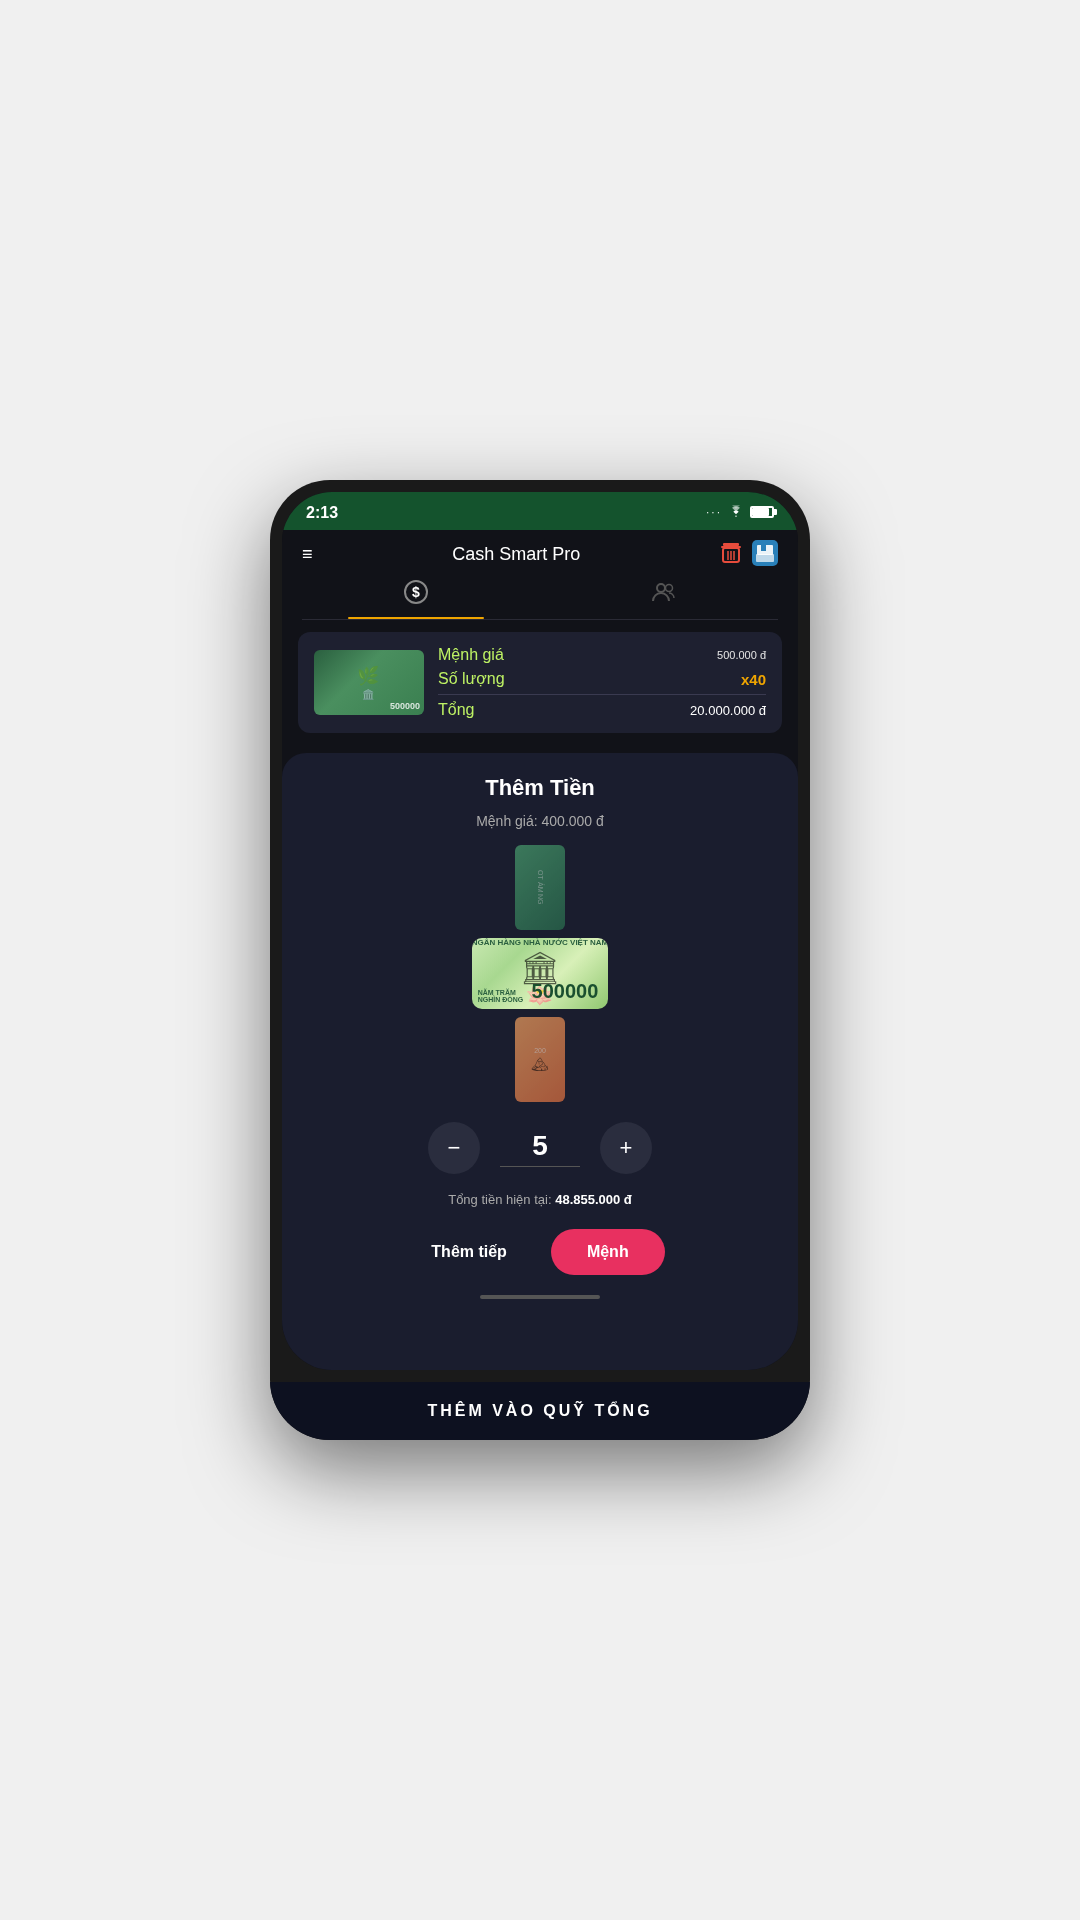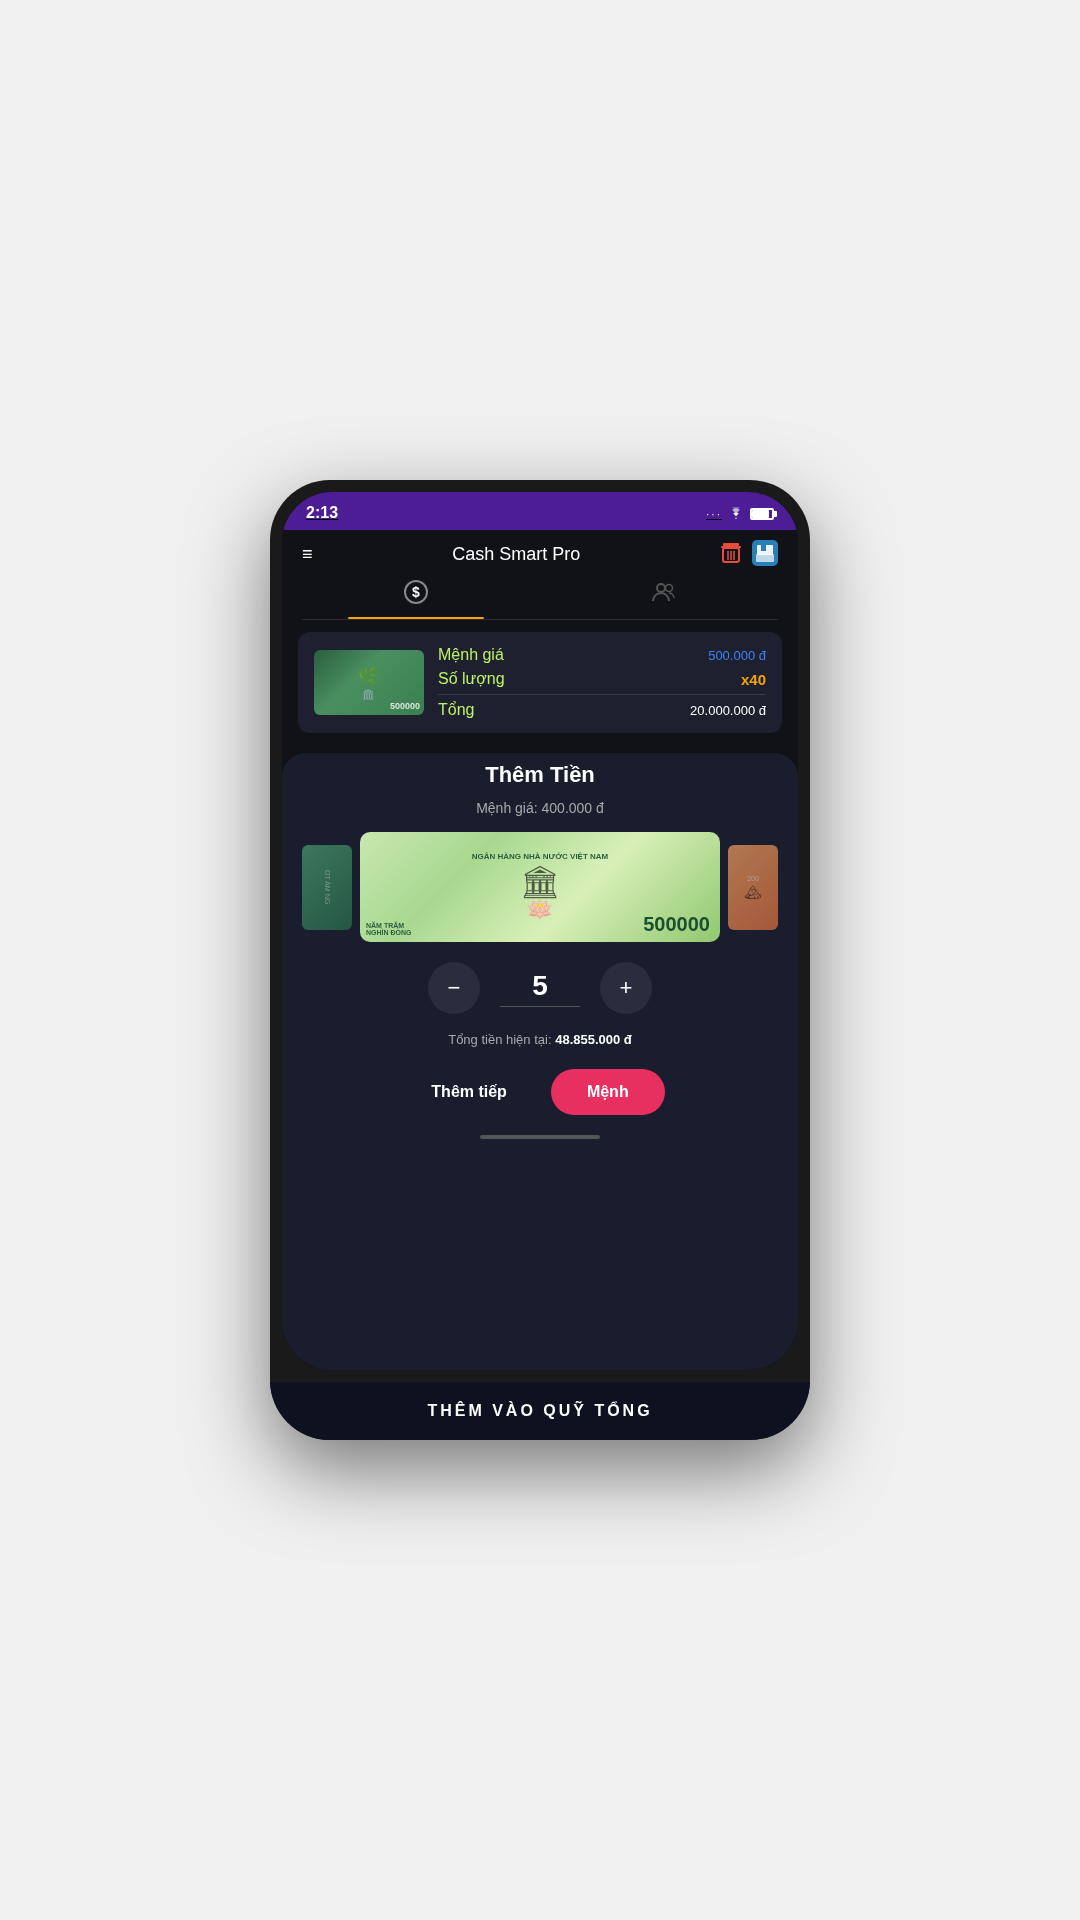--- a/index.html
+++ b/index.html
@@ -26,26 +26,25 @@
       flex: 1;
       background: #111218;
       margin: 12px;
       border-radius: 50px;
       overflow: hidden;
       display: flex;
       flex-direction: column;
     }
     
     .status-bar {
-      background: #4c1d95;
+      background: #14532d;
       padding: 12px 24px 8px;
       display: flex;
       justify-content: space-between;
-      align-items: flex-end;
-      text-decoration: underline;
+      align-items: flex-start;
     }
     .status-time {
       color: #fff;
       font-size: 16px;
       font-weight: 600;
     }
     .status-icons {
       display: flex;
       align-items: center;
       gap: 6px;
@@ -201,22 +200,22 @@
       display: flex;
       justify-content: space-between;
       align-items: center;
       margin-bottom: 6px;
     }
     .bill-label {
       color: #bef264;
       font-size: 16px;
     }
     .bill-value {
-      color: #3b82f6;
-      font-size: 13px;
+      color: #e5e5e5;
+      font-size: 11px;
       font-weight: 500;
       text-align: right;
     }
     .bill-value-highlight {
       color: #f0a500;
       font-size: 15px;
       font-weight: 700;
     }
     .bill-row-total {
       display: flex;
@@ -228,21 +227,21 @@
     .bill-total-value {
       color: #fff;
       font-size: 13px;
       font-weight: 500;
     }
     
     .modal-panel {
       background: #1a1d2e;
       border-radius: 24px 24px 0 0;
       flex: 1;
-      padding: 9px 20px;
+      padding: 22px 20px;
       display: flex;
       flex-direction: column;
       gap: 12px;
       margin-top: 8px;
     }
     .modal-title {
       color: #fff;
       font-size: 22px;
       font-weight: 700;
       text-align: center;
@@ -252,20 +251,21 @@
       font-size: 14px;
       text-align: center;
     }
     
     .bill-carousel {
       display: flex;
       align-items: center;
       justify-content: flex-start;
       gap: 8px;
       margin: 4px 0;
+      flex-direction: column;
     }
     .carousel-side {
       width: 50px;
       height: 85px;
       border-radius: 6px;
       overflow: hidden;
       opacity: 0.7;
       flex-shrink: 0;
     }
     .carousel-side-left {

